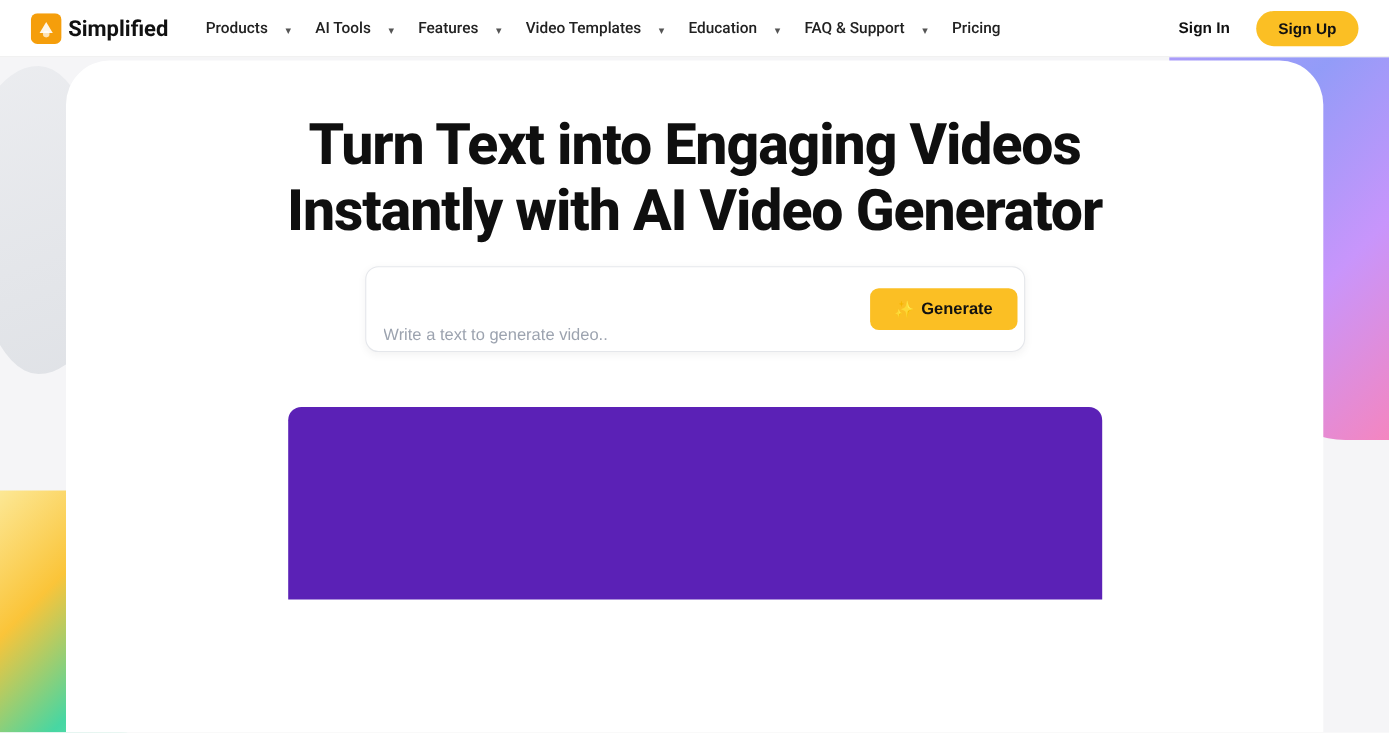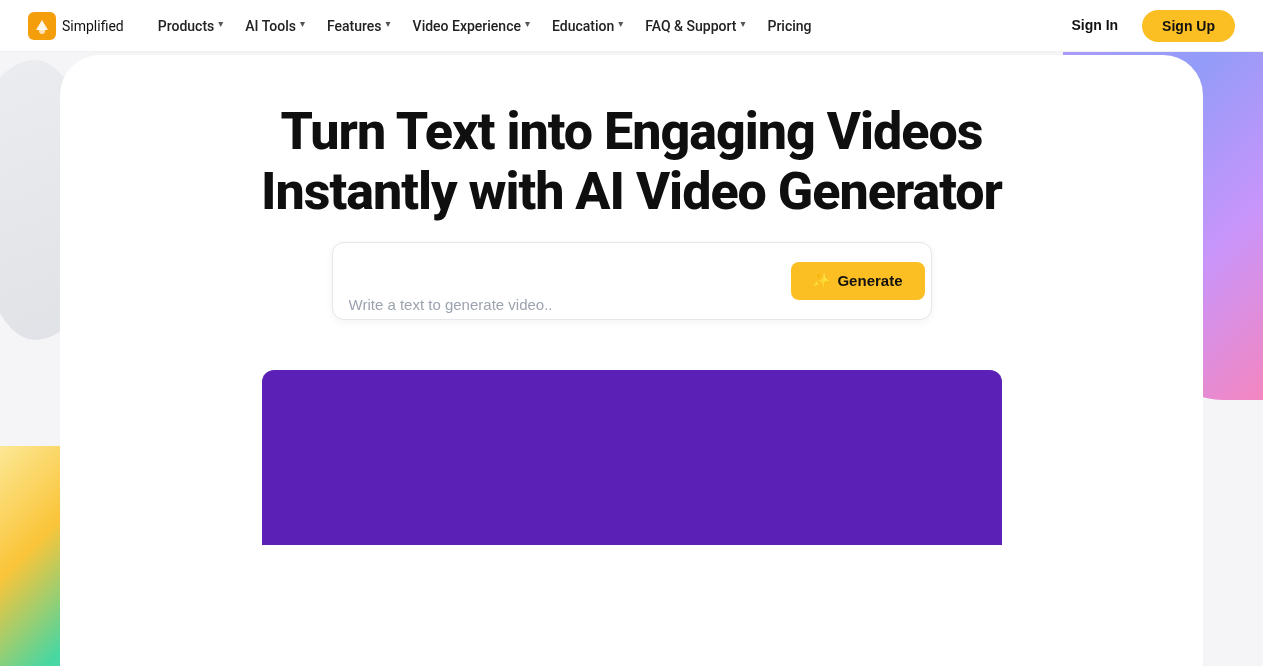--- a/index.html
+++ b/index.html
@@ -84,36 +84,36 @@
       text-decoration: none;
       margin-right: 24px;
     }
 
     .logo-icon {
       width: 28px;
       height: 28px;
     }
 
     .logo-text {
-      font-size: 14px;
-      font-weight: 400;
+      font-size: 20px;
+      font-weight: 700;
       color: #111;
     }
 
     .nav-items {
       display: flex;
       align-items: center;
       gap: 2px;
       flex: 1;
     }
 
     .nav-item {
       display: flex;
-      align-items: flex-start;
-      gap: 4px;
+      align-items: flex-end;
+      gap: 16px;
       padding: 6px 10px;
       font-size: 14px;
       font-weight: 500;
       color: #222;
       cursor: pointer;
       border-radius: 6px;
       white-space: nowrap;
     }
 
     .nav-chevron {
@@ -297,21 +297,21 @@
       </div>
       <div class="nav-item">
         <span>AI Tools</span>
         <span class="nav-chevron">▾</span>
       </div>
       <div class="nav-item">
         <span>Features</span>
         <span class="nav-chevron">▾</span>
       </div>
       <div class="nav-item">
-        <span>Video Experience</span>
+        <span>Video Templates</span>
         <span class="nav-chevron">▾</span>
       </div>
       <div class="nav-item">
         <span>Education</span>
         <span class="nav-chevron">▾</span>
       </div>
       <div class="nav-item">
         <span>FAQ &amp; Support</span>
         <span class="nav-chevron">▾</span>
       </div>

